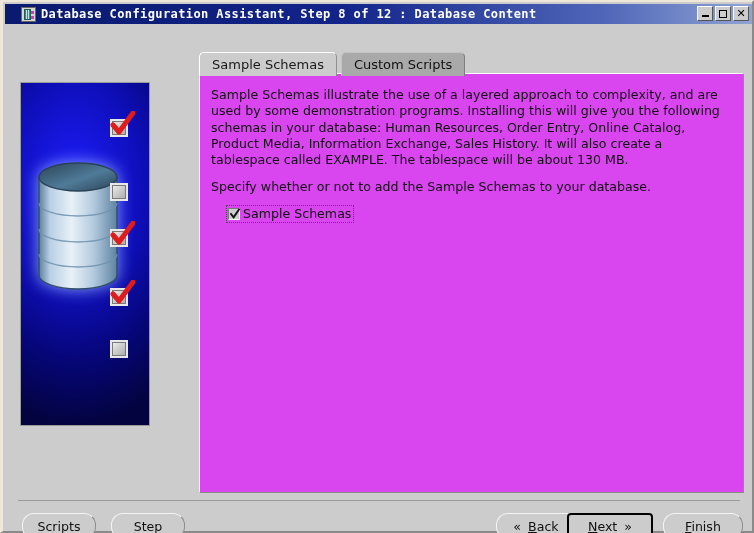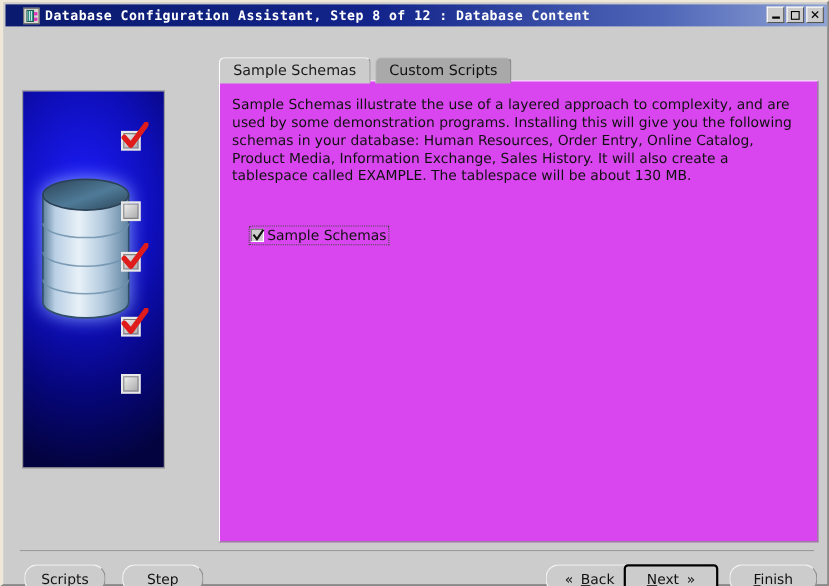--- a/index.html
+++ b/index.html
@@ -403,20 +403,21 @@
       <div class="tab active">
         <span>Sample Schemas</span>
       </div>
       <div class="tab inactive">
         <span>Custom Scripts</span>
       </div>
     </div>
 
     <div class="tab-panel">
       <div class="para para1">Sample Schemas illustrate the use of a layered approach to complexity, and are used by some demonstration programs. Installing this will give you the following schemas in your database: Human Resources, Order Entry, Online Catalog, Product Media, Information Exchange, Sales History. It will also create a tablespace called EXAMPLE. The tablespace will be about 130 MB.</div>
+      <div class="para para2">Specify whether or not to add the Sample Schemas to your database.</div>
 
       <div class="checkbox-wrap">
         <span class="cb-box">
           <svg width="12" height="13" viewBox="0 0 12 13">
             <path d="M2,6 L4.6,9.4 L10,1.6" fill="none" stroke="#111111" stroke-width="1.9" stroke-linecap="square"></path>
           </svg>
         </span>
         <span class="cb-label">Sample Schemas</span>
       </div>
     </div>

